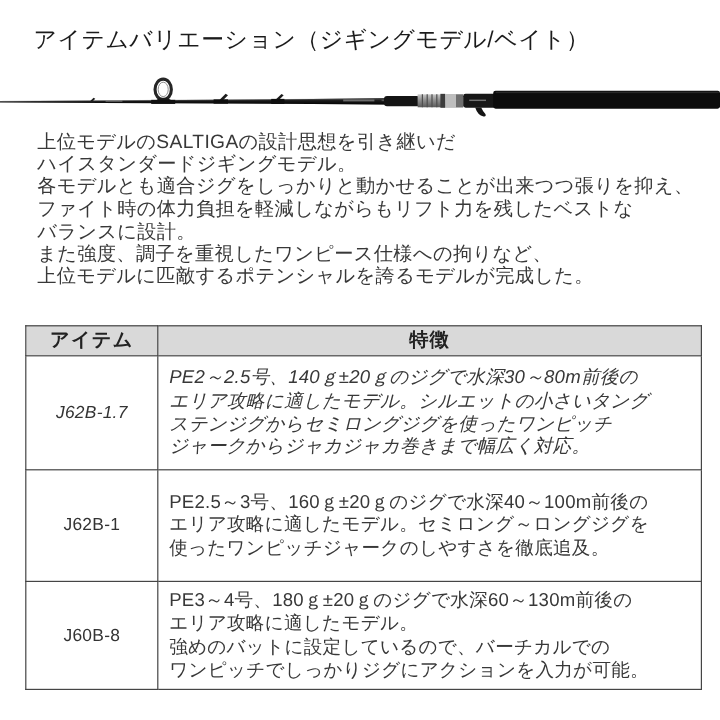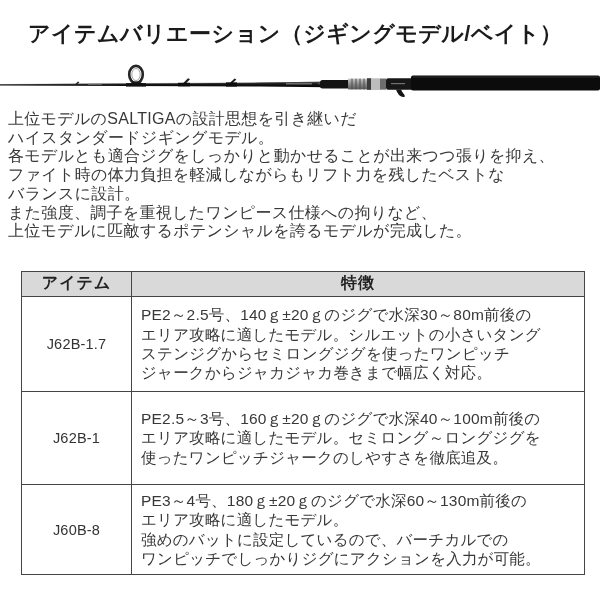--- a/index.html
+++ b/index.html
@@ -10,27 +10,27 @@
   }
   *{box-sizing:border-box;}
   html,body{margin:0;padding:0;}
   body{
     width:600px;height:600px;background:#ffffff;overflow:hidden;
     font-family:"Liberation Sans","DejaVu Sans",sans-serif;
     color:var(--text-color,#383838);
   }
   .page-title{
     margin:21px 0 0 28px;
-    font-size:22px;font-weight:bold;letter-spacing:.5px;
+    font-size:19px;font-weight:normal;letter-spacing:.5px;
     color:var(--title-color,#1b1b1b);
     line-height:26px;
   }
   .rod-figure{display:block;margin-top:9px;width:600px;height:52px;}
   .description{
-    margin:2px 0 0 8px;
+    margin:2px 0 0 31px;
     font-size:16px;line-height:18.7px;letter-spacing:.3px;
     white-space:pre-line;
     color:var(--text-color,#383838);
   }
   table.spec-table{
     border-collapse:collapse;table-layout:fixed;
     margin:30px 0 0 21px;width:564px;
   }
   .spec-table th,.spec-table td{
     border:1px solid var(--border-color,#454545);
@@ -44,21 +44,21 @@
   td.item-cell{
     text-align:center;vertical-align:middle;
     font-size:14.5px;color:#333333;letter-spacing:.2px;
   }
   td.features-cell{
     vertical-align:middle;
     font-size:15.5px;line-height:19.3px;letter-spacing:.2px;
     padding:6px 6px 6px 9px;
     white-space:pre-line;color:var(--text-color,#383838);
   }
-  tr.row-1 td{height:95px;}
+  tr.row-1 td{height:95px;font-style:italic;}
   tr.row-2 td{height:93px;}
   tr.row-3 td{height:90px;}
 </style>
 </head>
 <body>
 
 <h1 class="page-title">アイテムバリエーション（ジギングモデル/ベイト）</h1>
 
 <svg class="rod-figure" viewBox="0 0 600 52" xmlns="http://www.w3.org/2000/svg" aria-hidden="true">
   <defs>

